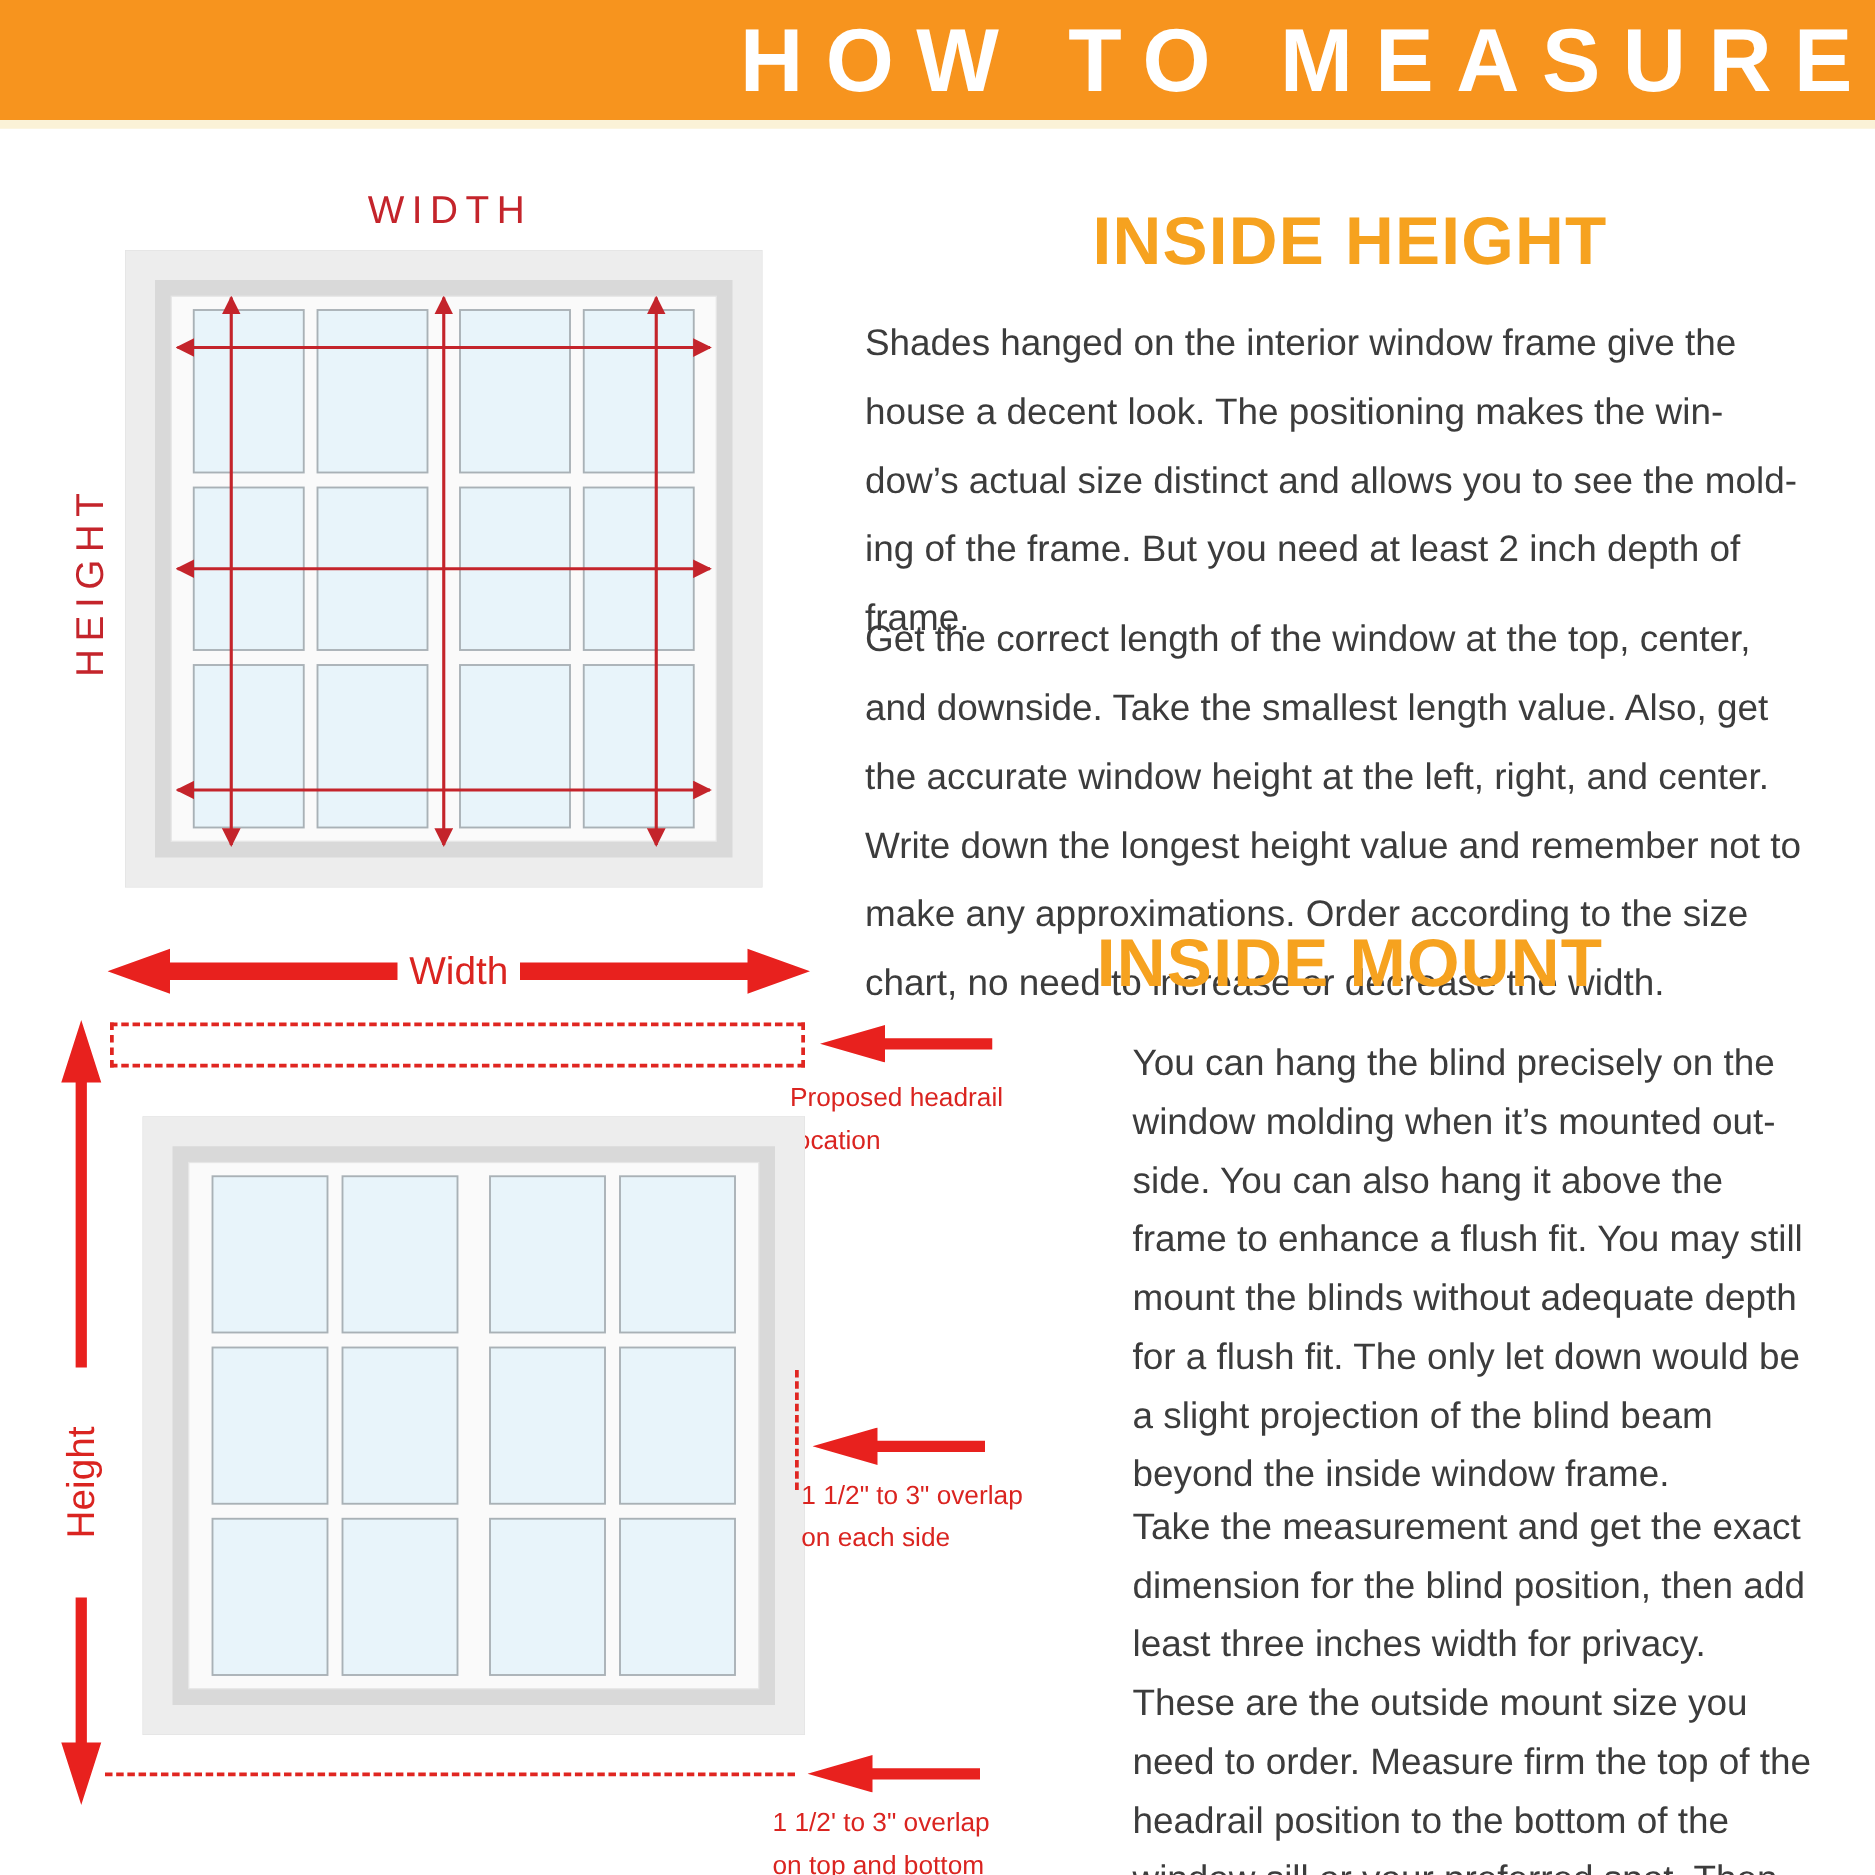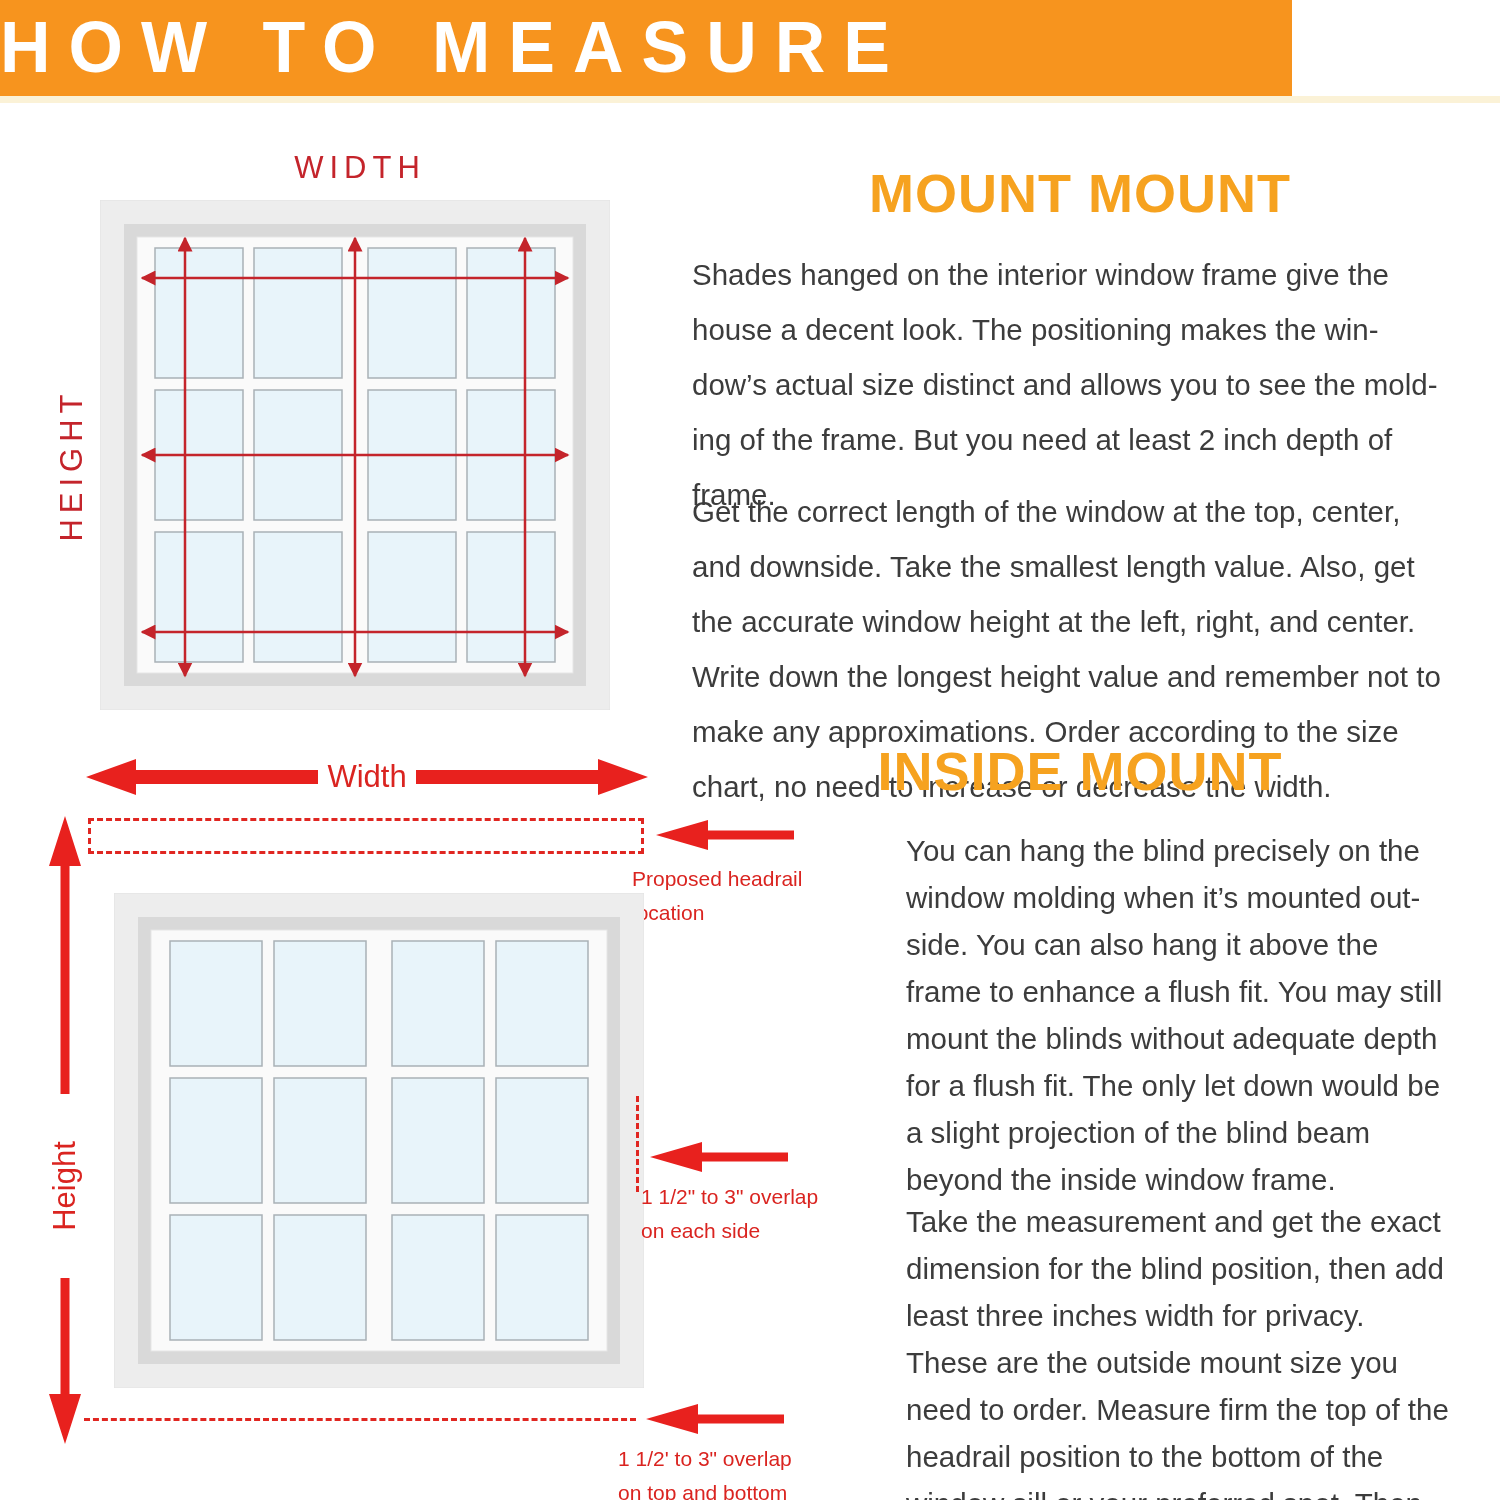--- a/index.html
+++ b/index.html
@@ -1,21 +1,21 @@
 <!DOCTYPE html>
 <html><head>
 <meta charset="utf-8">
 <style>
   html,body{margin:0;padding:0;background:#fff;}
   #page{position:relative;width:1500px;height:1500px;background:#ffffff;overflow:hidden;
         font-family:"Liberation Sans",sans-serif;}
 
   
-  .banner{position:absolute;left:0;top:0;width:1292px;height:96px;background:#F7941E;
-          display:flex;align-items:center;justify-content:flex-start;}
+  .banner{position:absolute;left:0;top:0;width:1500px;height:96px;background:#F7941E;
+          display:flex;align-items:center;justify-content:flex-end;}
   .banner-title{color:#ffffff;font-weight:bold;font-size:70px;letter-spacing:18px;
                 white-space:pre;transform:scaleY(1.02);}
   .banner-strip{position:absolute;left:0;top:96px;width:1500px;height:7px;background:#FBF2D7;}
 
   
   .dk-red{color:#C4242B;}
   .br-red{color:#DA2420;}
   .hlabel{position:absolute;font-size:31px;letter-spacing:6px;white-space:pre;}
   .vlabel{position:absolute;font-size:31px;letter-spacing:6px;white-space:pre;
           transform:translate(-50%,-50%) rotate(-90deg);transform-origin:center;}
@@ -78,21 +78,21 @@
     <g stroke="#C4242B" stroke-width="2.5">
       <line x1="42" y1="78" x2="468" y2="78" marker-start="url(#tri)" marker-end="url(#tri)"></line>
       <line x1="42" y1="255" x2="468" y2="255" marker-start="url(#tri)" marker-end="url(#tri)"></line>
       <line x1="42" y1="432" x2="468" y2="432" marker-start="url(#tri)" marker-end="url(#tri)"></line>
       <line x1="85" y1="38" x2="85" y2="476" marker-start="url(#tri)" marker-end="url(#tri)"></line>
       <line x1="255" y1="38" x2="255" y2="476" marker-start="url(#tri)" marker-end="url(#tri)"></line>
       <line x1="425" y1="38" x2="425" y2="476" marker-start="url(#tri)" marker-end="url(#tri)"></line>
     </g>
   </svg>
 
-  <div class="mount-heading" style="left:700px;top:162px;">MOUNT MOUNT</div>
+  <div class="mount-heading" style="left:700px;top:162px;">INSIDE HEIGHT</div>
   <div class="mount-par in-par" style="left:692px;top:247px;">Shades hanged on the interior window frame give the
 house a decent look. The positioning makes the win-
 dow’s actual size distinct and allows you to see the mold-
 ing of the frame. But you need at least 2 inch depth of
 frame.</div>
   <div class="mount-par in-par" style="left:692px;top:484px;">Get the correct length of the window at the top, center,
 and downside. Take the smallest length value. Also, get
 the accurate window height at the left, right, and center.
 Write down the longest height value and remember not to
 make any approximations. Order according to the size

